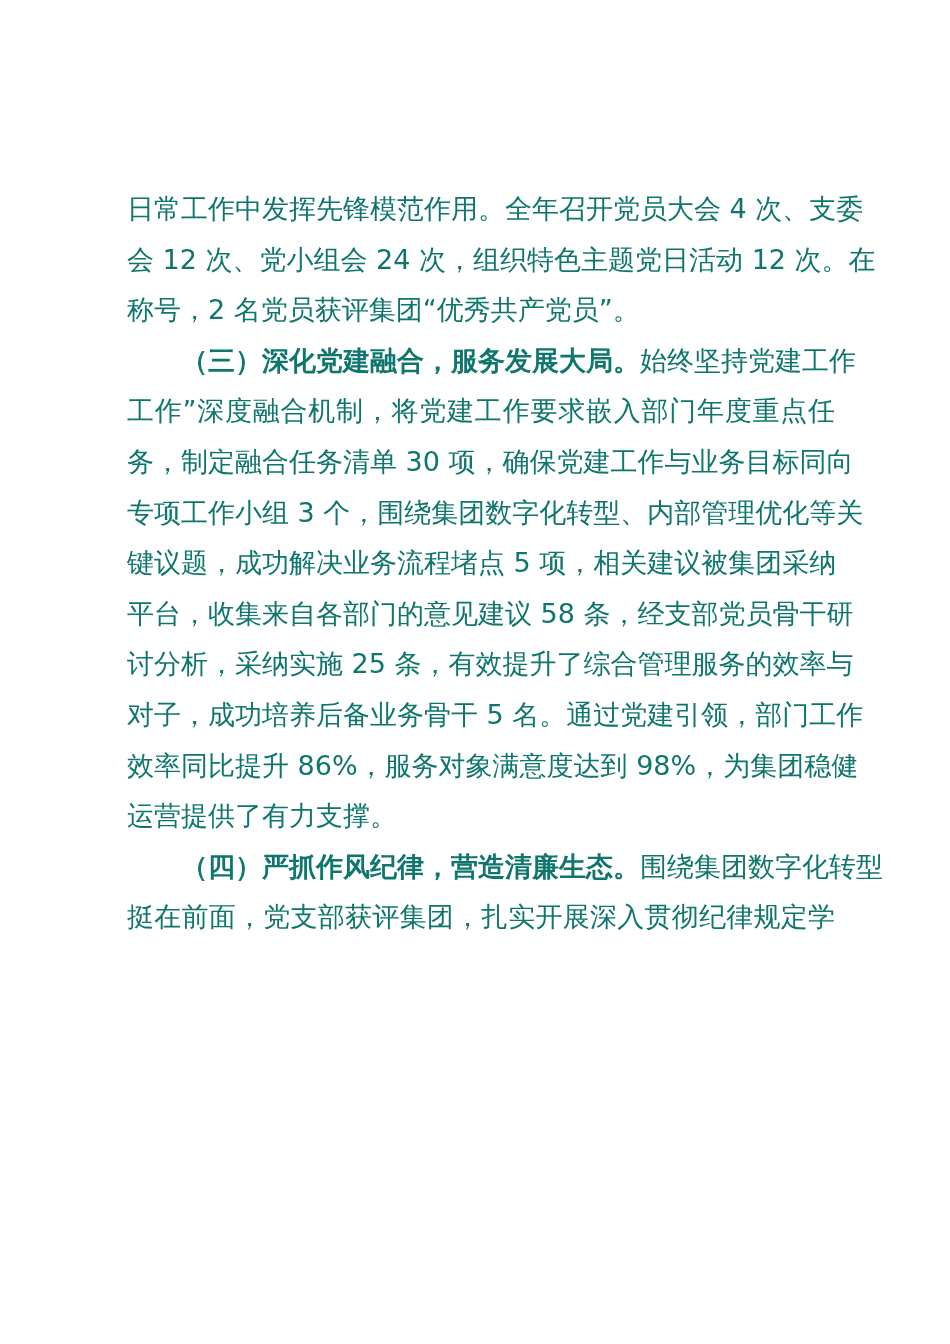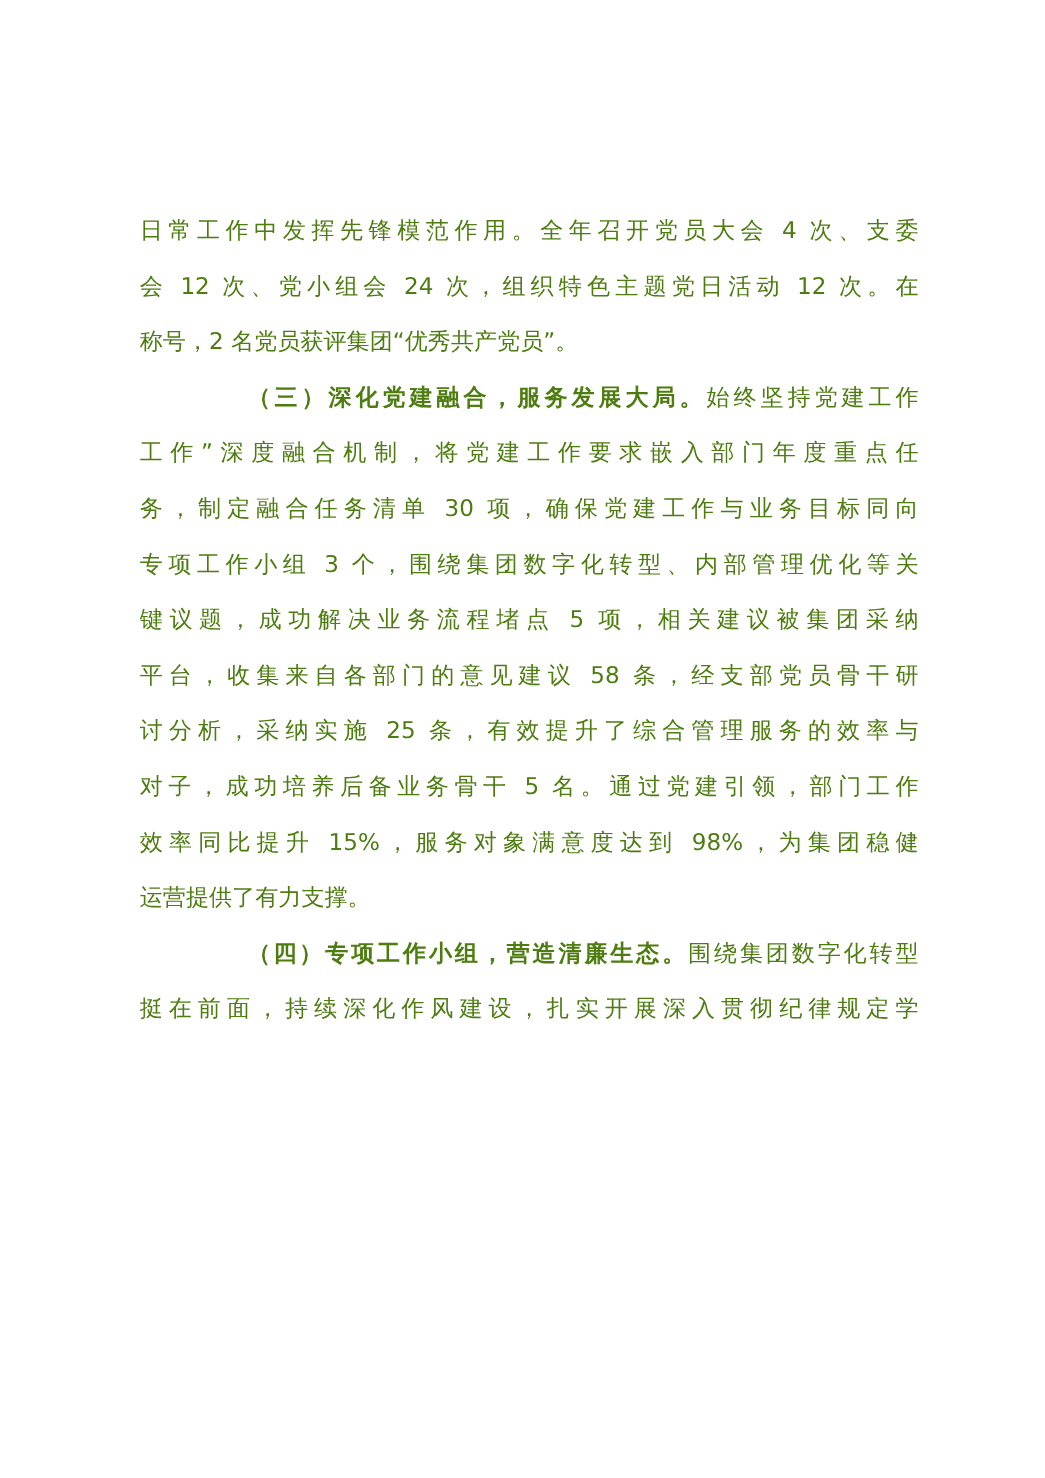--- a/index.html
+++ b/index.html
@@ -1,43 +1,43 @@
 <!DOCTYPE html>
 <html><head>
 <meta charset="utf-8">
 <style>
   html, body { margin: 0; padding: 0; background: #ffffff; }
   body { width: 950px; height: 1344px; position: relative; overflow: hidden; }
   .page {
     position: absolute; left: 127px; top: 184px; width: 708px;
     font-family: "DejaVu Sans", "Liberation Sans", sans-serif;
-    font-size: 21px; color: #4d7c0f;
+    font-size: 27px; color: #0f766e;
   }
   .line {
     height: 50.6px; line-height: 50.6px; white-space: nowrap;
     text-align: justify; text-align-last: justify;
   }
   .line.last { text-align-last: left; }
   .indent { padding-left: 54px; }
-  .bold { font-weight: bold; margin-left: 44px; }
+  .bold { font-weight: bold; }
 </style>
 </head>
 <body>
 
 <div class="page">
   <div class="line">日常工作中发挥先锋模范作用。全年召开党员大会 4 次、支委</div>
   <div class="line">会 12 次、党小组会 24 次，组织特色主题党日活动 12 次。在</div>
   <div class="line last">称号，2 名党员获评集团“优秀共产党员”。</div>
 
   <div class="line indent"><span class="bold">（三）深化党建融合，服务发展大局。</span><span>始终坚持党建工作</span></div>
   <div class="line">工作”深度融合机制，将党建工作要求嵌入部门年度重点任</div>
   <div class="line">务，制定融合任务清单 30 项，确保党建工作与业务目标同向</div>
   <div class="line">专项工作小组 3 个，围绕集团数字化转型、内部管理优化等关</div>
   <div class="line">键议题，成功解决业务流程堵点 5 项，相关建议被集团采纳</div>
   <div class="line">平台，收集来自各部门的意见建议 58 条，经支部党员骨干研</div>
   <div class="line">讨分析，采纳实施 25 条，有效提升了综合管理服务的效率与</div>
   <div class="line">对子，成功培养后备业务骨干 5 名。通过党建引领，部门工作</div>
-  <div class="line">效率同比提升 15%，服务对象满意度达到 98%，为集团稳健</div>
+  <div class="line">效率同比提升 86%，服务对象满意度达到 98%，为集团稳健</div>
   <div class="line last">运营提供了有力支撑。</div>
 
-  <div class="line indent"><span class="bold">（四）专项工作小组，营造清廉生态。</span><span>围绕集团数字化转型</span></div>
-  <div class="line">挺在前面，持续深化作风建设，扎实开展深入贯彻纪律规定学</div>
+  <div class="line indent"><span class="bold">（四）严抓作风纪律，营造清廉生态。</span><span>围绕集团数字化转型</span></div>
+  <div class="line">挺在前面，党支部获评集团，扎实开展深入贯彻纪律规定学</div>
 </div>
 
 </body></html>

